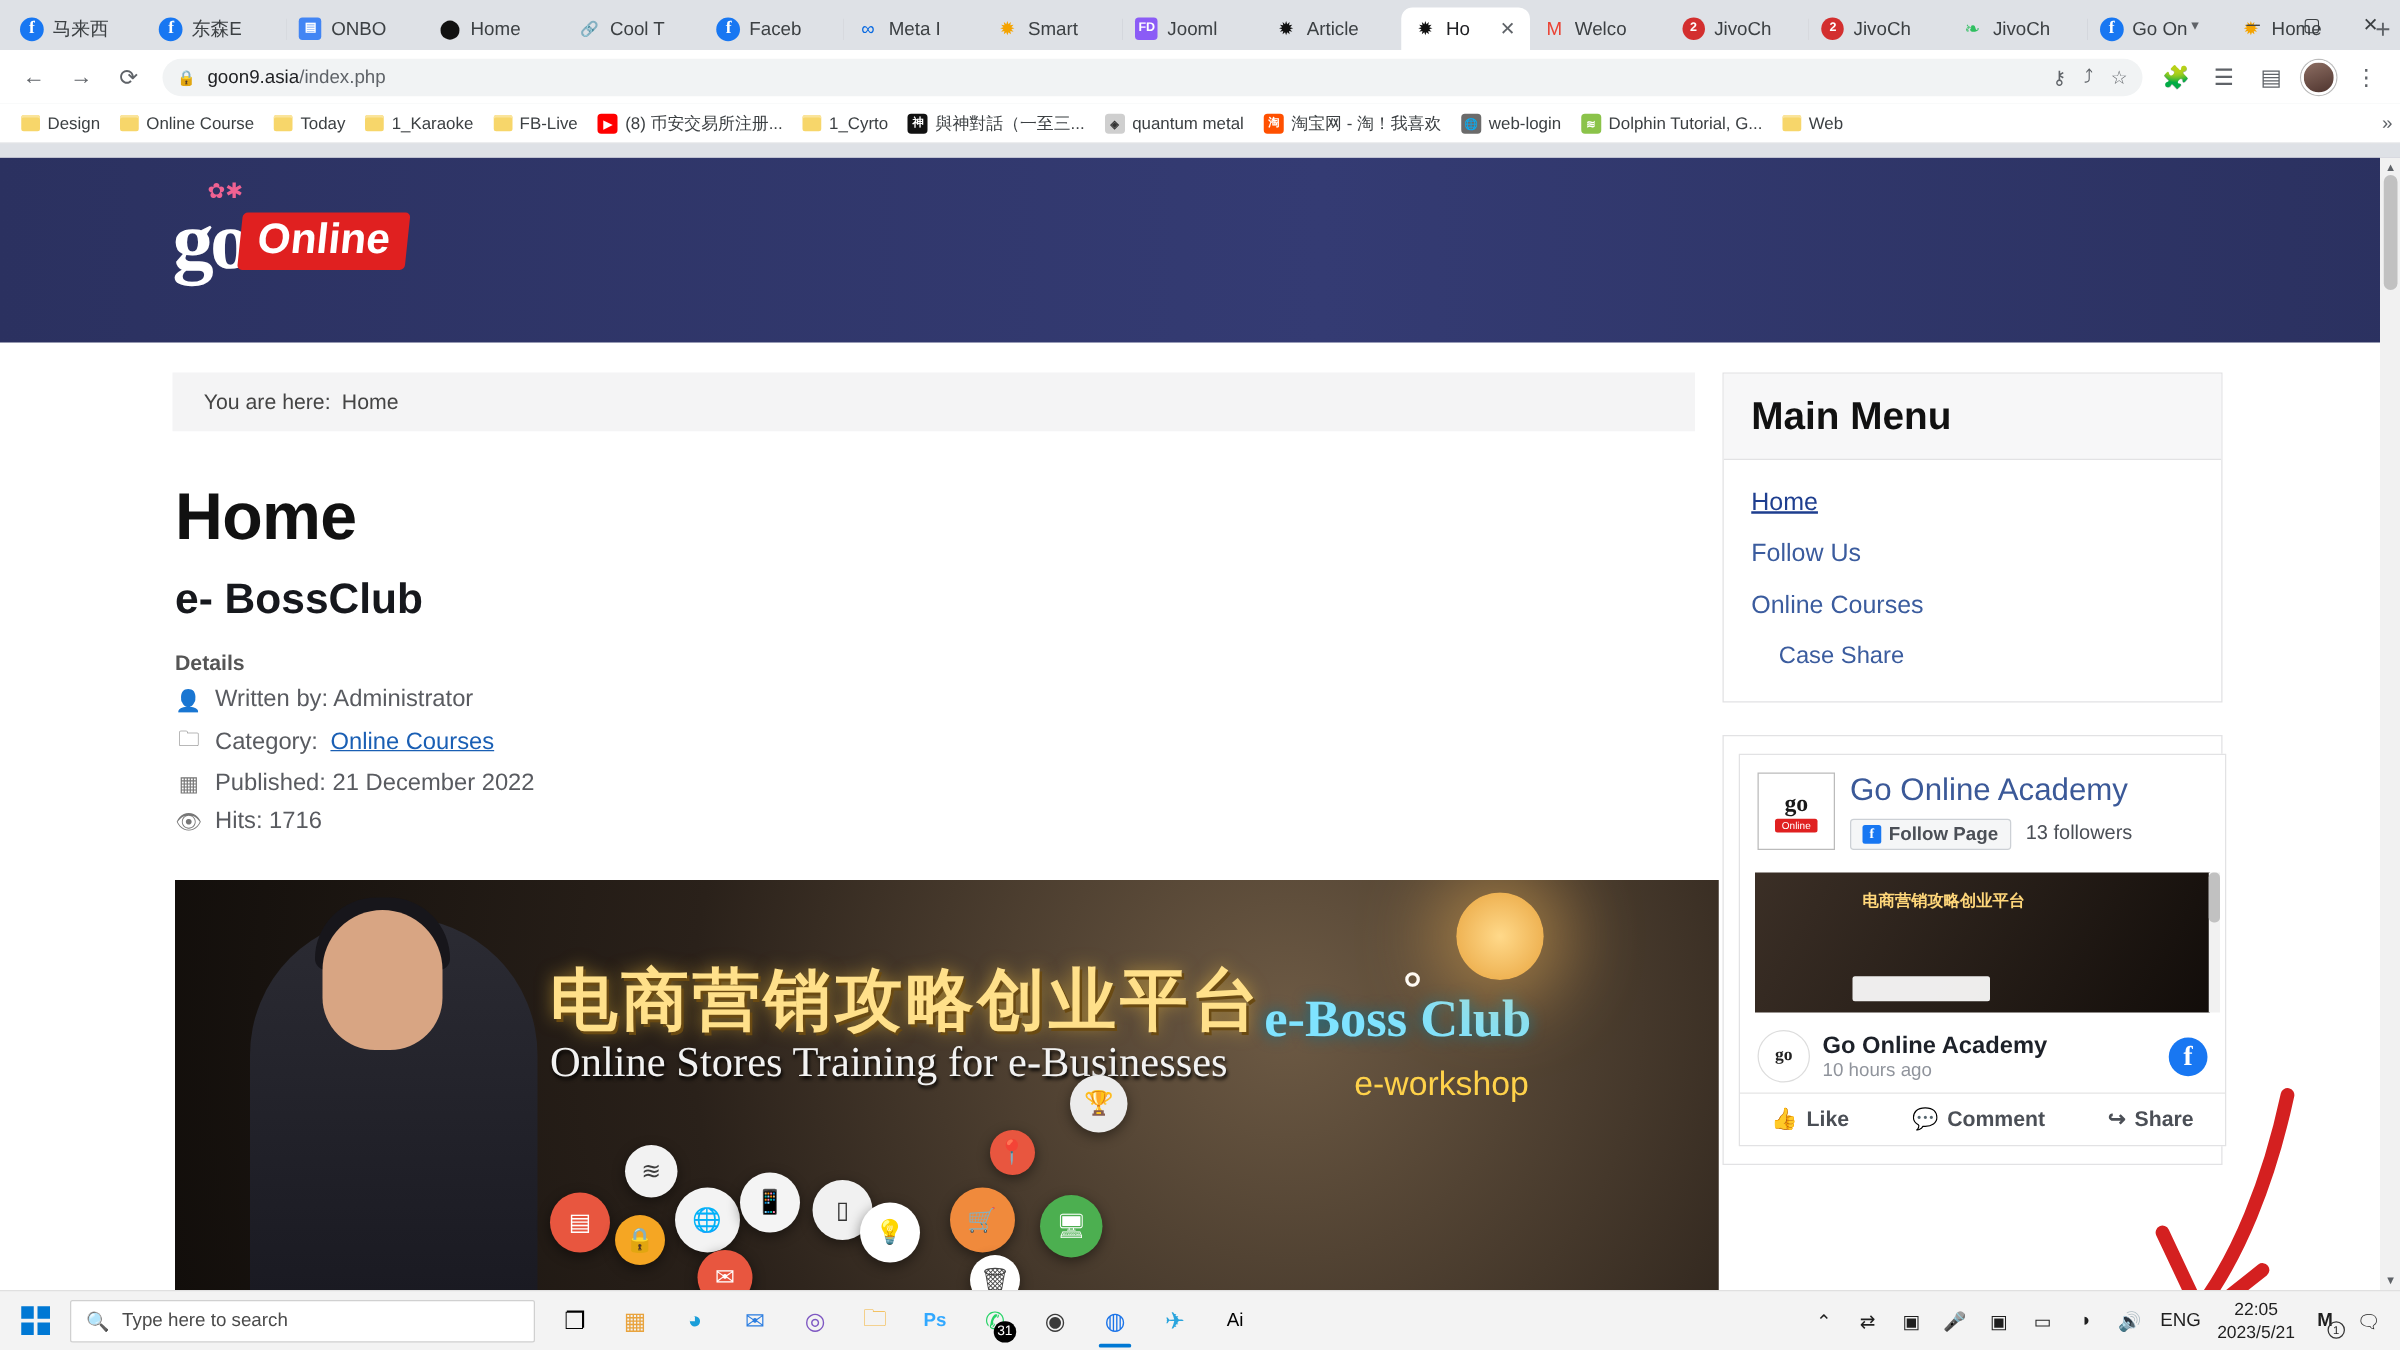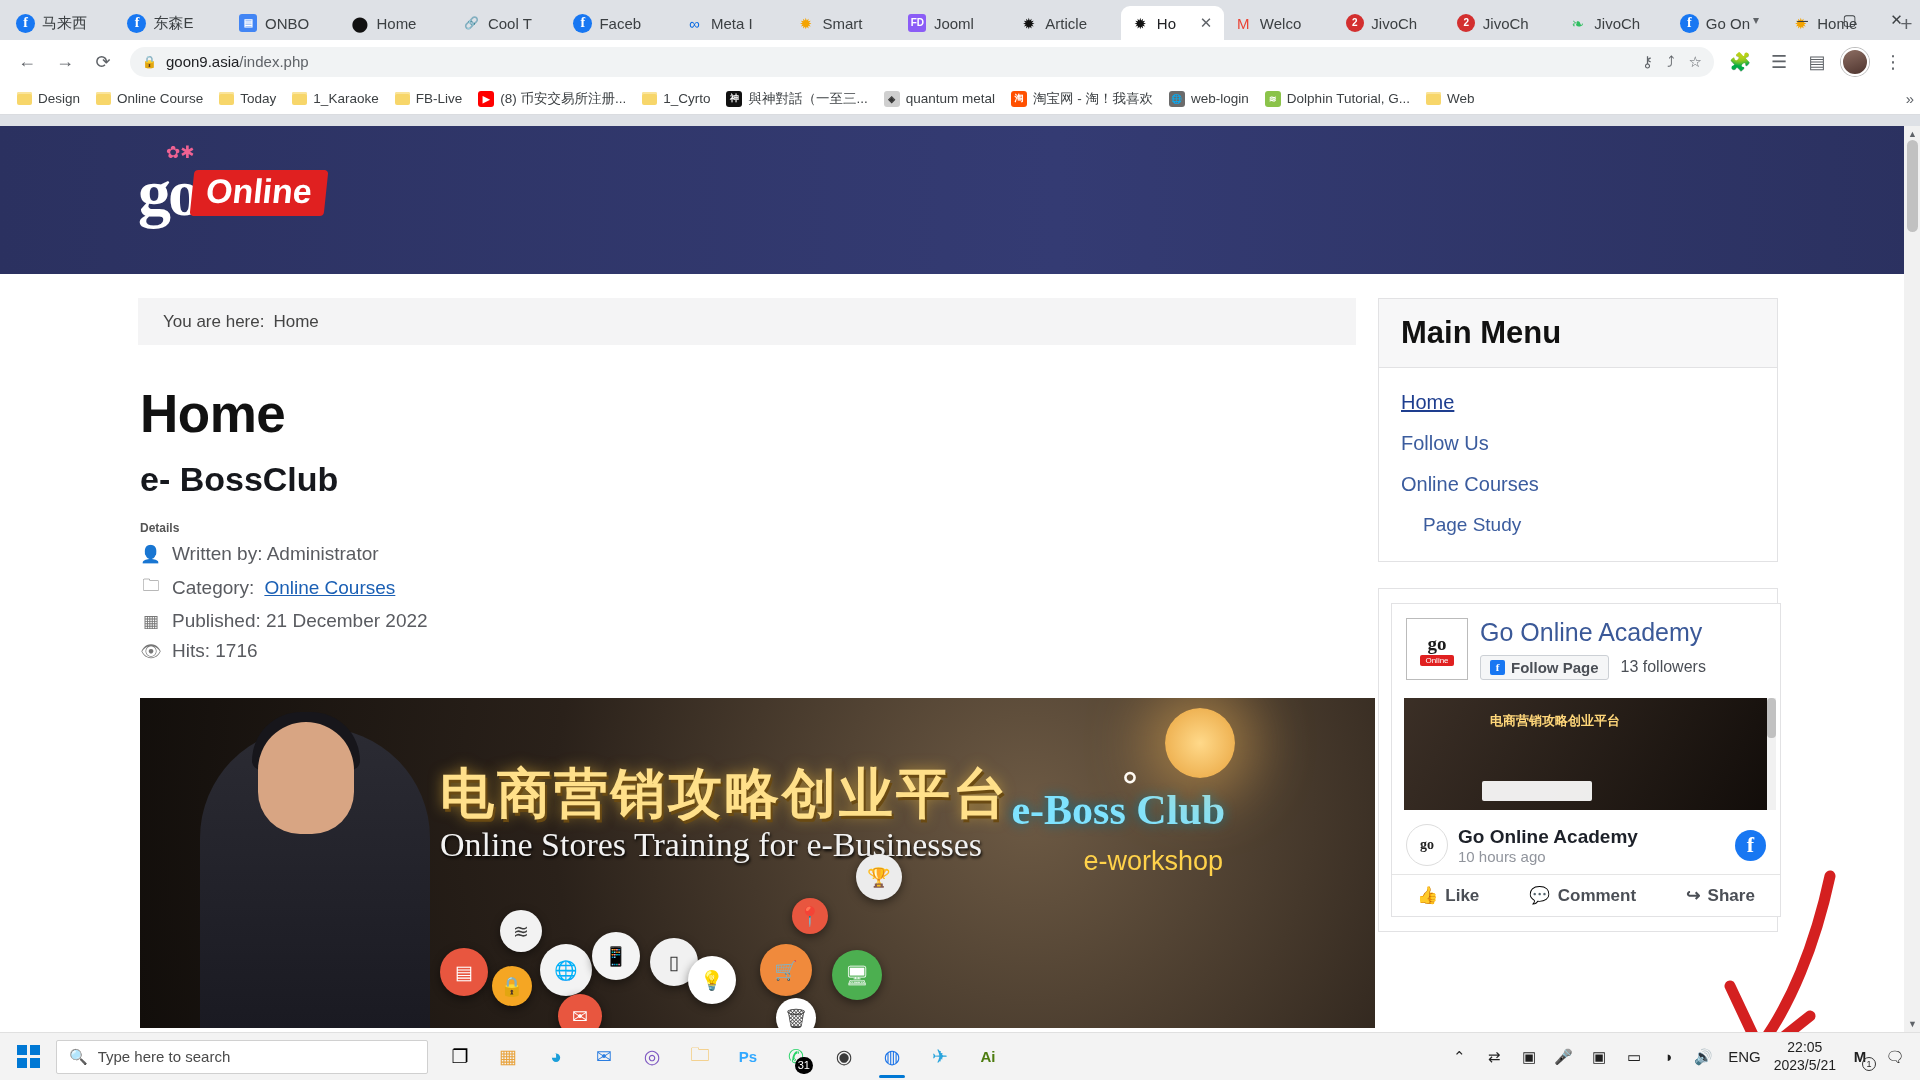--- a/index.html
+++ b/index.html
@@ -140,21 +140,21 @@
 
   .breadcrumb {
     background: #f4f4f5; height: 47px; display: flex; align-items: center;
     padding: 0 25px; margin-top: 24px; font-size: 17px; color: #444;
   }
   .breadcrumb .here { color: #444; }
   .breadcrumb .crumb { color: #444; margin-left: 9px; }
 
   h1.page-title { font-size: 53px; color: #111; margin: 38px 0 0 2px; font-weight: bold; letter-spacing: -0.5px;}
   h2.sub-title { font-size: 34px; color: #16181d; margin: 16px 0 0 2px; font-weight: bold; }
-  .details-label { font-size: 12px; color: #555; font-weight: bold; margin: 22px 0 8px 2px; }
+  .details-label { font-size: 17px; color: #555; font-weight: bold; margin: 22px 0 8px 2px; }
   .meta-row { display: flex; align-items: center; gap: 10px; font-size: 19px; color: #595b60; margin: 8px 0 0 2px; }
   .meta-row a { color: #1a5fb4; text-decoration: underline; }
   .meta-ico { width: 22px; flex: 0 0 22px; text-align: center; color: #777; font-size: 17px; }
 
   .banner {
     margin: 36px 0 0 2px; width: 1235px; height: 330px; position: relative;
     background: radial-gradient(circle at 72% 34%, #6d5a44 0%, #2a211a 52%, #120e0b 100%);
     overflow: hidden;
   }
   .banner .cn-title {
@@ -547,21 +547,21 @@
       </div>
 
       <div class="side-col">
 
         <div class="module">
           <div class="module-head">Main Menu</div>
           <div class="menu-list">
             <a href="#" class="current">Home</a>
             <a href="#">Follow Us</a>
             <a href="#">Online Courses</a>
-            <a href="#" class="sub">Page Study</a>
+            <a href="#" class="sub">Case Share</a>
           </div>
         </div>
 
         <div class="module" style="padding:14px 12px">
           <div class="fb-widget">
             <div class="fb-top">
               <div class="fb-pagepic">
                 <span class="m1">go</span>
                   <span class="m2">Online</span>
               </div>
@@ -652,21 +652,21 @@
       <div class="tb-ic" style="color:#7e57c2">◎</div>
       <div class="tb-ic" style="color:#f3b43a">🗀</div>
       <div class="tb-ic" style="color:#31a8ff;font-size:15px;font-weight:bold">Ps</div>
       <div class="tb-ic" style="color:#25d366">
         <span>✆</span>
         <span class="badge">31</span>
       </div>
       <div class="tb-ic" style="color:#3a3a3a">◉</div>
       <div class="tb-ic active" style="color:#1a73e8">◍</div>
       <div class="tb-ic" style="color:#29a4dd">✈</div>
-      <div class="tb-ic" style="color:#4d7c0f;font-size:15px;font-weight:bold">Ai</div>
+      <div class="tb-ic" style="color:#000000;font-size:15px;font-weight:normal">Ai</div>
     </div>
 
     <div class="tray">
       <span class="tray-ico">⌃</span>
       <span class="tray-ico">⇄</span>
       <span class="tray-ico">▣</span>
       <span class="tray-ico">🎤</span>
       <span class="tray-ico">▣</span>
       <span class="tray-ico">▭</span>
       <span class="tray-ico">◗</span>

